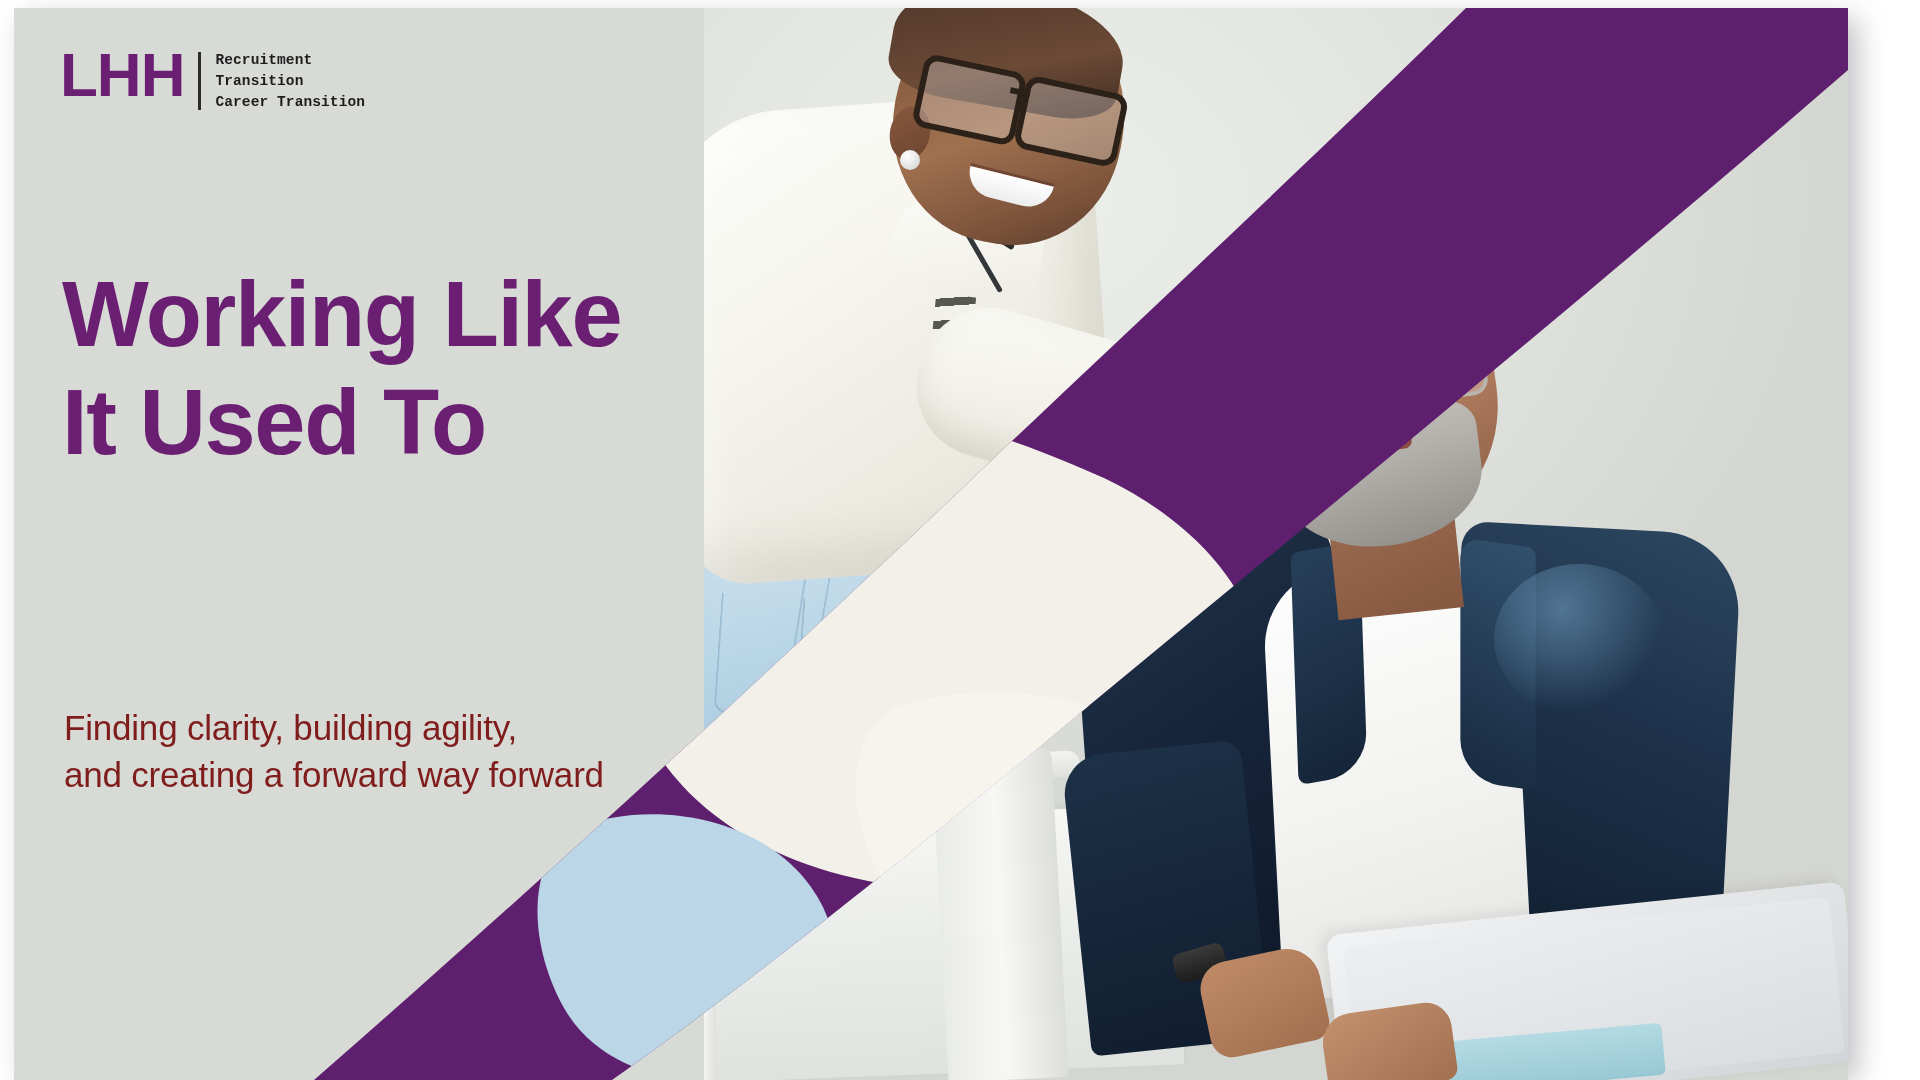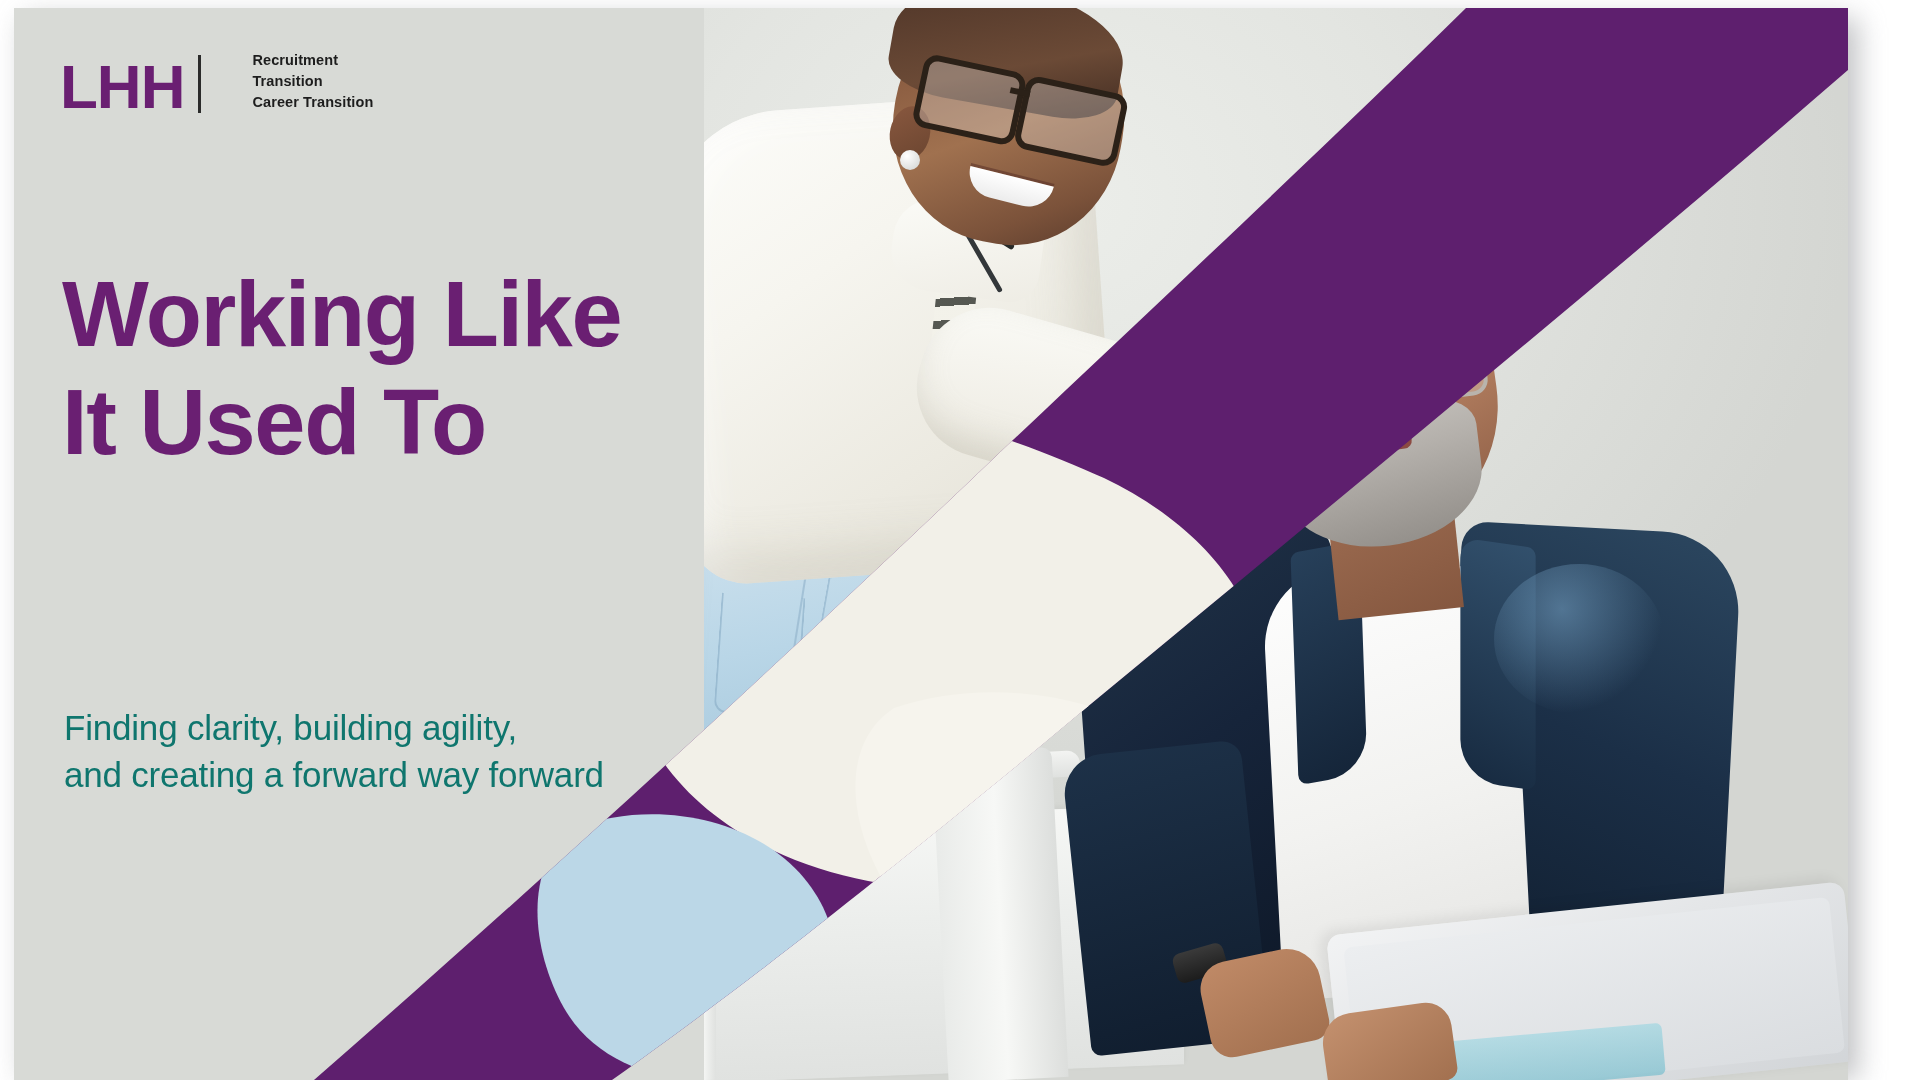--- a/index.html
+++ b/index.html
@@ -279,42 +279,42 @@
   .m-handR{
     position:absolute;left:620px;top:1000px;width:130px;height:80px;
     background:linear-gradient(150deg,#c4916f,#a2704f);
     border-radius:30px 26px 12px 14px;transform:rotate(-8deg);
   }
 
   
   #swoosh{position:absolute;left:0;top:0;width:1834px;height:1072px;pointer-events:none;}
 
   
-  #logo{position:absolute;left:46px;top:42px;display:flex;align-items:flex-end;gap:14px;}
+  #logo{position:absolute;left:46px;top:42px;display:flex;align-items:flex-start;gap:14px;}
   #logo-mark{
     font-size:62px;line-height:.82;font-weight:700;letter-spacing:-1px;
     color:#6a1f72;font-family:"Liberation Sans",sans-serif;
   }
   #logo-divider{width:3px;height:58px;background:#2b2b2b;margin-top:2px;}
   #logo-tag{
     font-size:14.5px;line-height:1.45;font-weight:700;color:#1d1d1d;
-    letter-spacing:.1px;font-family:Liberation Sans, sans-serif;margin-left:37px;
+    letter-spacing:.1px;font-family:Liberation Mono, monospace;
   }
 
   #headline{
     position:absolute;left:48px;top:190px;width:760px;
     font-size:92px;line-height:1.18;font-weight:700;letter-spacing:-1.4px;
     color:#6a1f72;font-family:"Liberation Sans",sans-serif;
   }
   #headline .hl{display:block;white-space:nowrap;}
 
   #subtitle{
     position:absolute;left:50px;top:662px;width:740px;
     font-size:35px;line-height:1.34;font-weight:400;letter-spacing:-.2px;
-    color:#0f766e;font-family:"Liberation Sans",sans-serif;
+    color:#7f1d1d;font-family:"Liberation Sans",sans-serif;
   }
   #subtitle .sl{display:block;white-space:nowrap;}
 </style>
 </head>
 <body>
 
 <div id="canvas">
 
   <div id="slide-shadow"></div>
 

